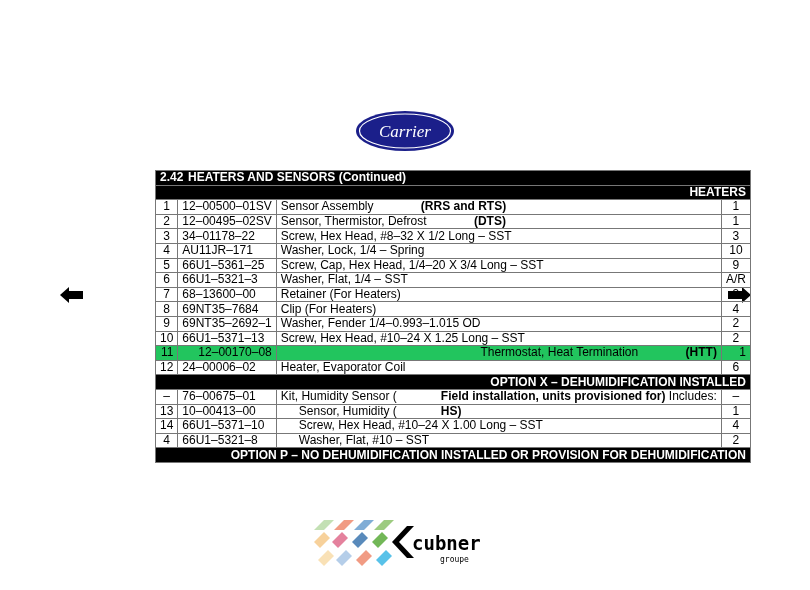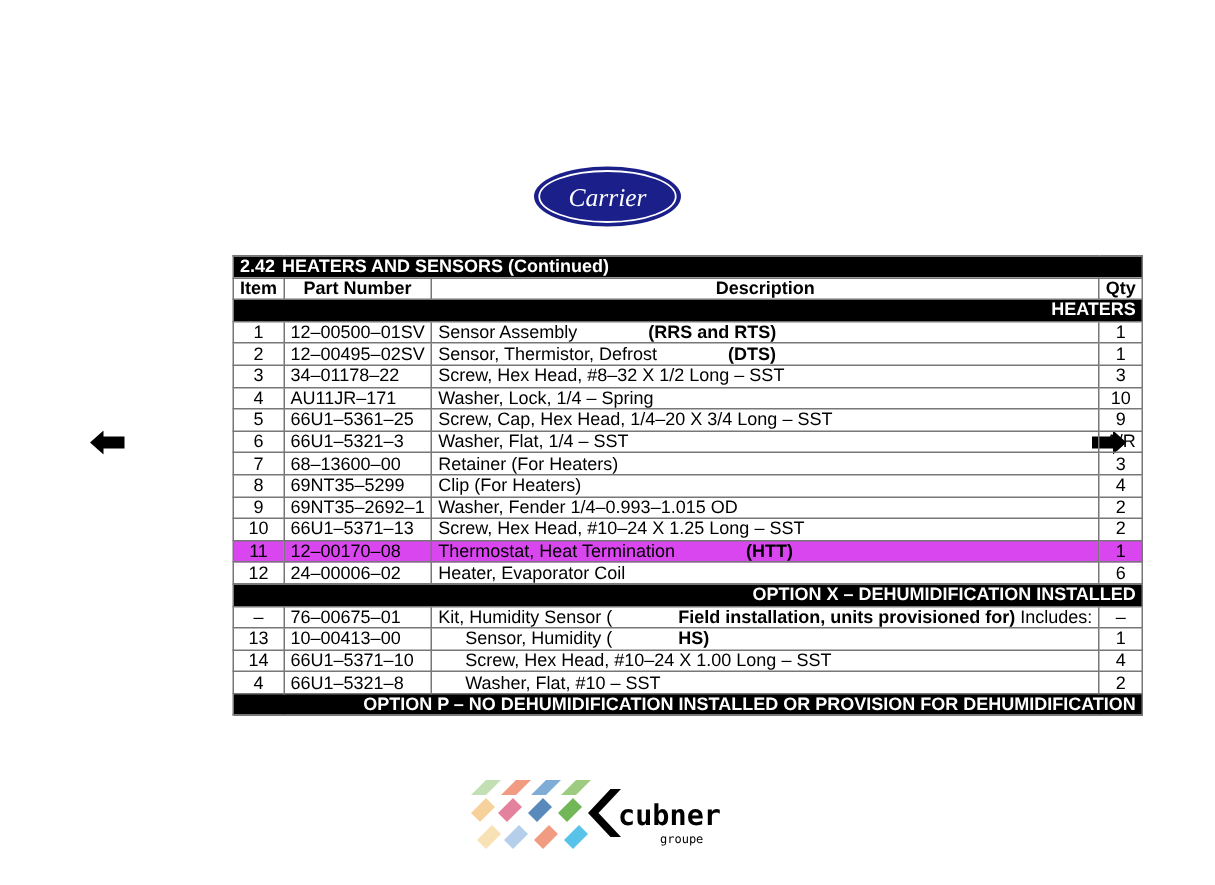--- a/index.html
+++ b/index.html
@@ -22,21 +22,21 @@
     }
     table.parts col.c-item { width: 36px; }
     table.parts col.c-part { width: 89px; }
     table.parts col.c-desc { width: 324px; }
     table.parts col.c-qty { width: 50px; }
     .title-row td { background: #000; color: #fff; font-weight: bold; border-color: #000; }
     .title-row .num { display: inline-block; width: 28px; }
     .hdr-row th { font-weight: bold; background: #fff; border-bottom: 1.5px solid #000; }
     .sec-row td { background: #000; color: #fff; font-weight: bold; border-color: #000; text-align: right; }
     .center { text-align: center; }
-    .hl td { background: #d946ef; }
+    .hl td { background: #22c55e; text-align: right; }
     .indent { padding-left: 22px !important; }
     b { font-weight: bold; margin-left: 44px; }
 
     .logo-cubner { position: absolute; left: 312px; top: 520px; width: 190px; height: 46px; }
   </style>
 </head>
 <body>
 
 <svg class="logo-carrier" viewBox="0 0 100 42">
   <ellipse cx="50" cy="21" rx="49" ry="20" fill="#1b1f8a"></ellipse>
@@ -54,26 +54,20 @@
 <table class="parts">
   <colgroup>
       <col class="c-item">
       <col class="c-part">
       <col class="c-desc">
       <col class="c-qty">
     </colgroup>
   <tbody id="parts-body">
     <tr class="title-row">
       <td colspan="4"><span class="num">2.42</span><span>HEATERS AND SENSORS (Continued)</span></td>
-    </tr>
-    <tr class="hdr-row">
-      <th>Item</th>
-      <th>Part Number</th>
-      <th>Description</th>
-      <th>Qty</th>
     </tr>
   <tr class="sec-row">
         <td colspan="4">HEATERS</td>
       </tr>
       <tr>
         <td class="center">1</td>
         <td>12–00500–01SV</td>
         <td><span>Sensor Assembly </span><b>(RRS and RTS)</b><span></span></td>
         <td class="center">1</td>
       </tr>
@@ -108,21 +102,21 @@
         <td class="center">A/R</td>
       </tr>
       <tr>
         <td class="center">7</td>
         <td>68–13600–00</td>
         <td><span>Retainer (For Heaters)</span></td>
         <td class="center">3</td>
       </tr>
       <tr>
         <td class="center">8</td>
-        <td>69NT35–5299</td>
+        <td>69NT35–7684</td>
         <td><span>Clip (For Heaters)</span></td>
         <td class="center">4</td>
       </tr>
       <tr>
         <td class="center">9</td>
         <td>69NT35–2692–1</td>
         <td><span>Washer, Fender 1/4–0.993–1.015 OD</span></td>
         <td class="center">2</td>
       </tr>
       <tr>

